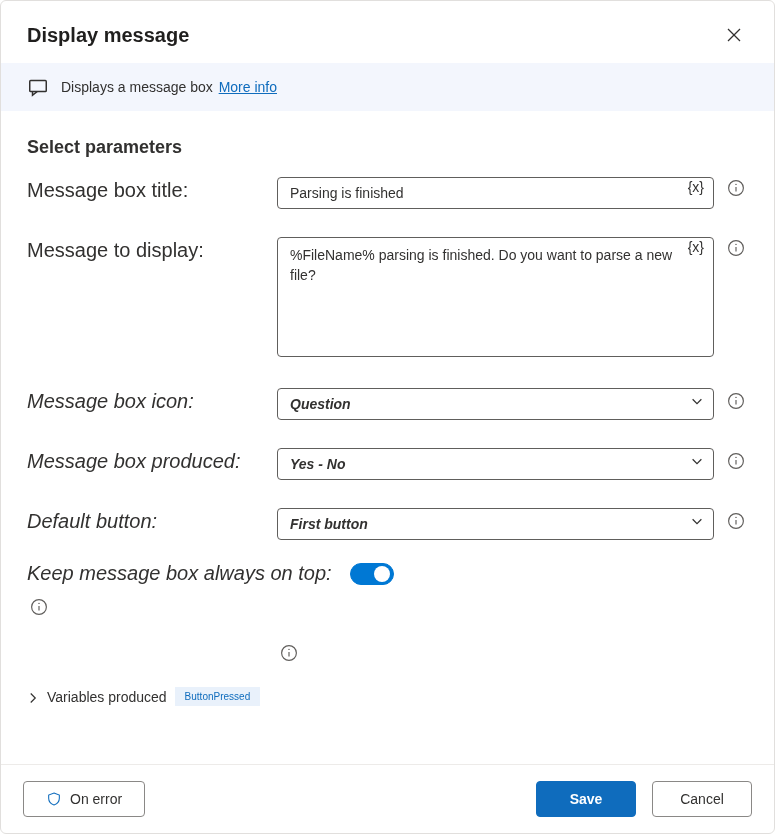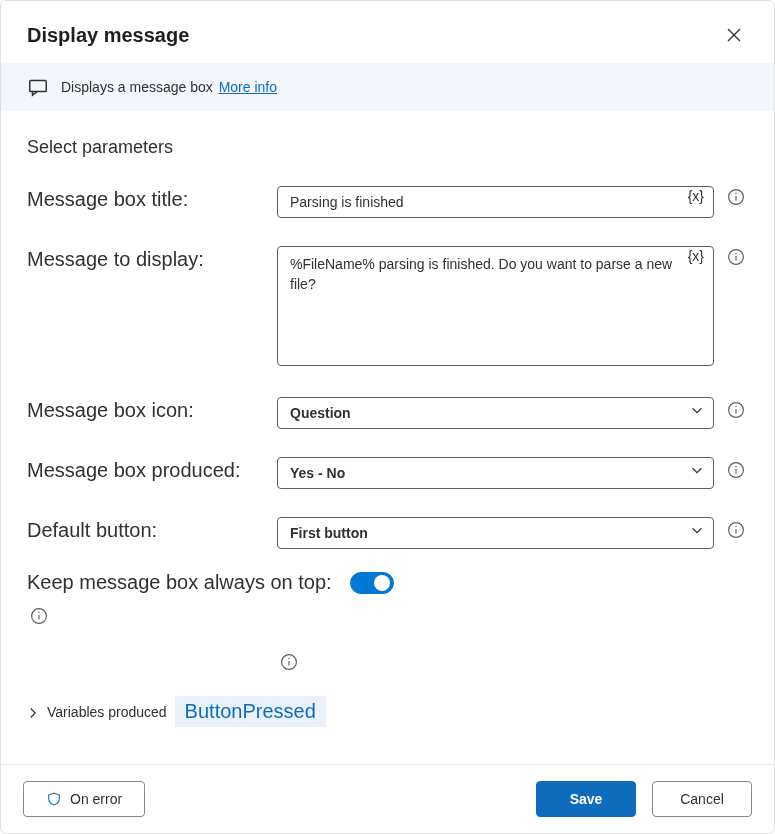--- a/index.html
+++ b/index.html
@@ -53,32 +53,32 @@
     text-decoration: underline;
     margin-left: 2px;
   }
   .scroll-body {
     flex: 1 1 auto;
     overflow: auto;
     padding: 26px 26px 20px 26px;
   }
   h2.section-title {
     font-size: 18px;
-    font-weight: 400;
-    color: #323130;
-    margin-bottom: 22px;
+    font-weight: 700;
+    color: #323130;
+    margin-bottom: 13px;
   }
   .field-row {
     display: grid;
     grid-template-columns: 240px 1fr 24px;
     align-items: start;
     gap: 10px;
     margin-bottom: 22px;
   }
-  .field-row.center { align-items: center; }
+  .field-row.center { align-items: center; font-style: italic; }
   .field-label {
     font-size: 20px;
     color: #323130;
     padding-top: 8px;
   }
   .field-row.center .field-label { padding-top: 0; }
   .control { width: 100%; }
   .text-wrap { position: relative; }
   .text-input, .textarea-input, .select-input {
     width: 100%;
@@ -176,21 +176,21 @@
   .variables-row .label {
     font-weight: 400;
     color: #323130;
     text-align: right;
   }
   .var-chip {
     background: #e9f1fb;
     color: #0f6cbd;
     border-radius: 0;
     padding: 4px 10px;
-    font-size: 20px;
+    font-size: 10px;
     cursor: pointer;
   }
   .footer {
     border-top: 1px solid #edebe9;
     padding: 16px 22px;
     display: flex;
     align-items: center;
     justify-content: space-between;
   }
   .btn {

